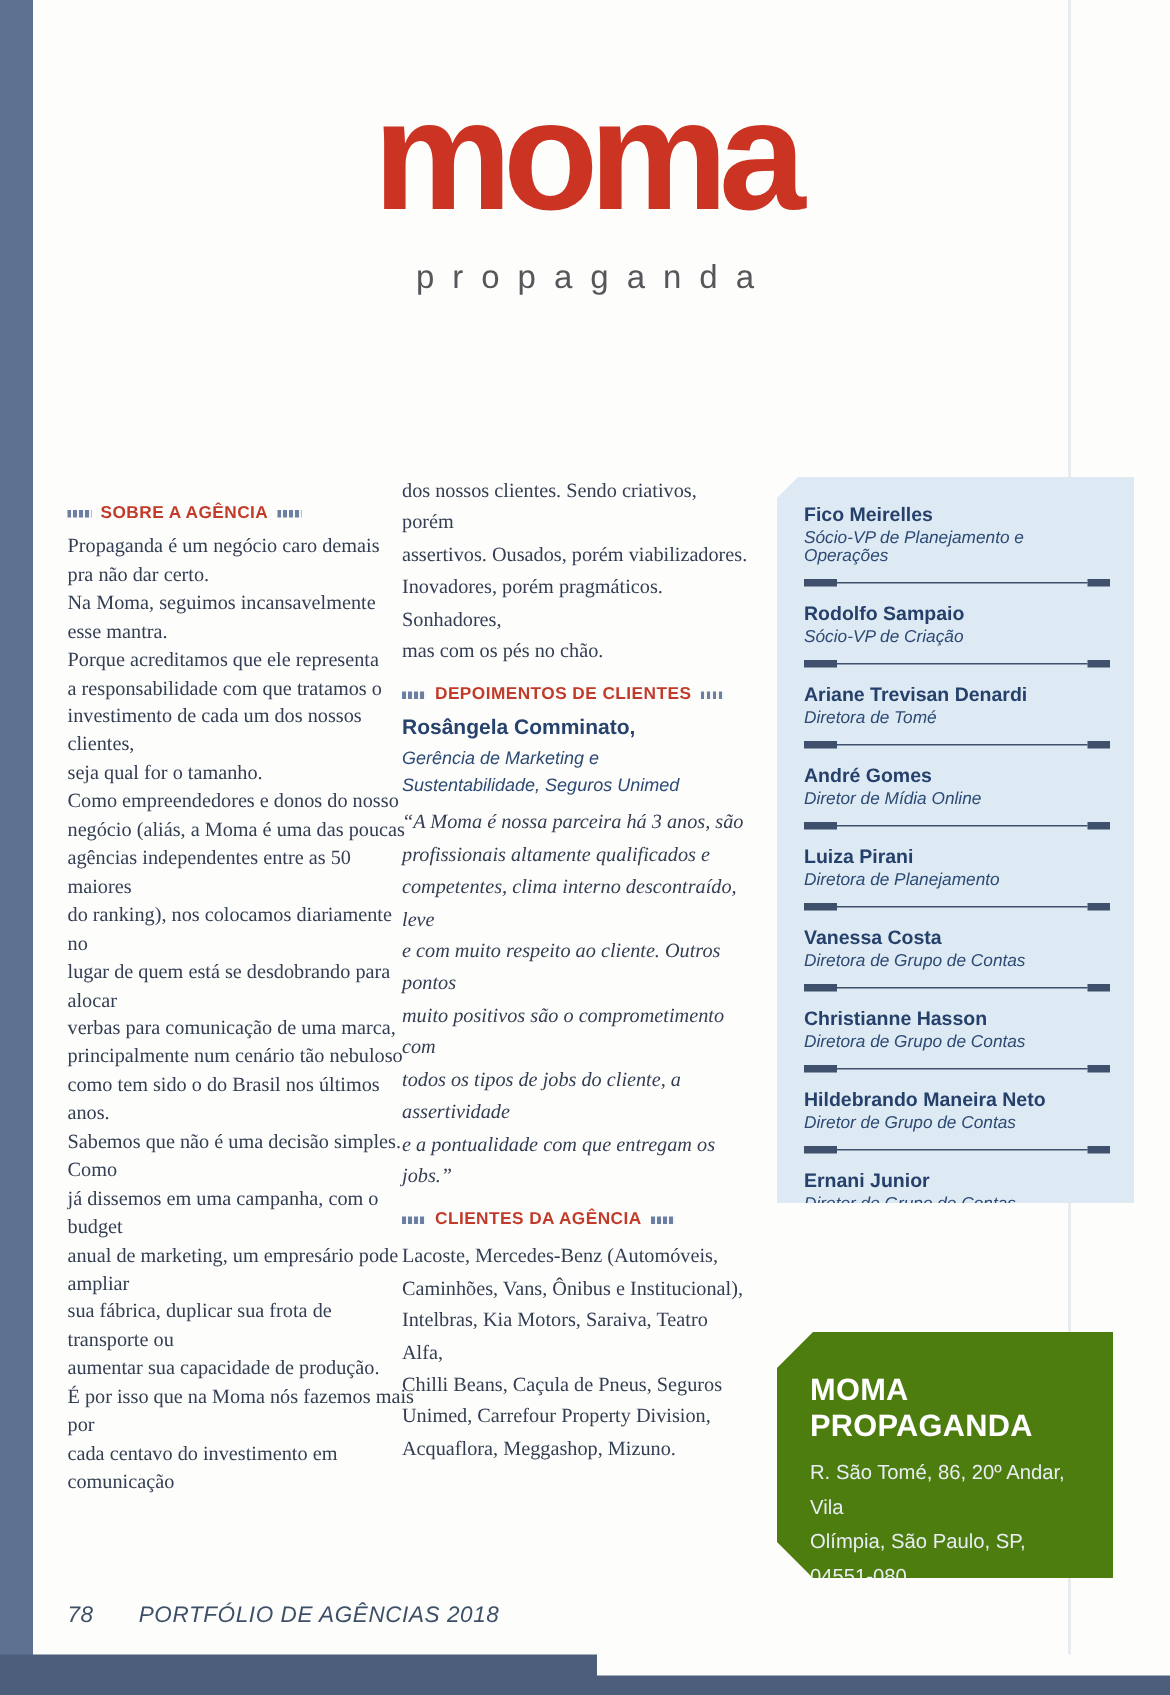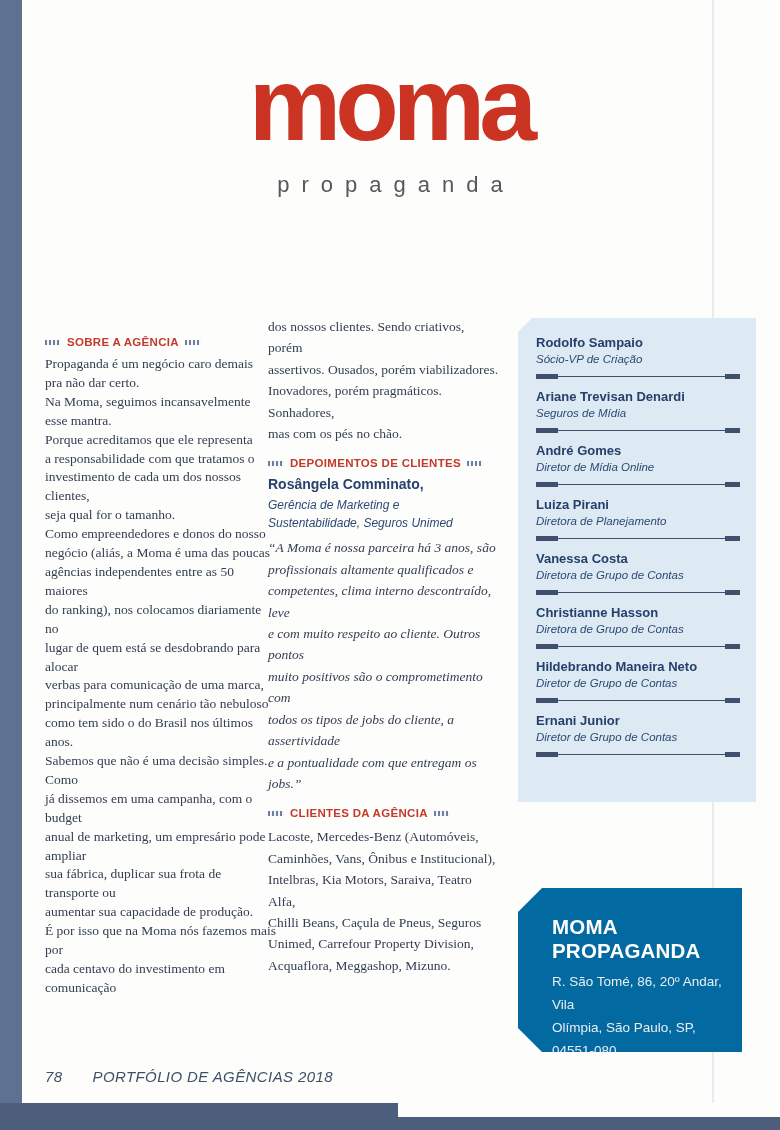--- a/index.html
+++ b/index.html
@@ -55,21 +55,21 @@
   .m-role{margin-top:3px;font-style:italic;font-size:11.5px;color:#2c4a74;}
   .m-sep{display:flex;align-items:center;margin:9px 0 10px;height:5px;}
   .m-sep .end{height:5px;background:#3f506c;flex:0 0 auto;}
   .m-sep .l{width:22px;}
   .m-sep .r{width:15px;}
   .m-sep .line{flex:1;height:1.5px;background:#3f506c;}
 
   
   .contact-box{
     position:absolute;left:518px;top:888px;width:224px;height:164px;
-    background:#0369a1;box-sizing:border-box;padding:27px 14px 0 34px;
+    background:#4d7c0f;box-sizing:border-box;padding:27px 14px 0 22px;
     clip-path:polygon(24px 0,100% 0,100% 100%,24px 100%,0 calc(100% - 24px),0 24px);
   }
   .contact-title{font-weight:bold;font-size:20.5px;color:#ffffff;letter-spacing:0.2px;}
   .contact-lines{
     margin-top:7px;font-size:13.5px;font-weight:500;line-height:23px;
     color:#e9eef3;white-space:pre-line;
   }
 
   
   .footer{
@@ -155,34 +155,43 @@
     <div class="serif clients-list">Lacoste, Mercedes-Benz (Automóveis,
 Caminhões, Vans, Ônibus e Institucional),
 Intelbras, Kia Motors, Saraiva, Teatro Alfa,
 Chilli Beans, Caçula de Pneus, Seguros
 Unimed, Carrefour Property Division,
 Acquaflora, Meggashop, Mizuno.</div>
   </div>
 
   <div class="team-panel">
 
+      <div class="member">
+        <div class="m-name">Fico Meirelles</div>
+        <div class="m-role">Sócio-VP de Planejamento e Operações</div>
+        <div class="m-sep">
+          <span class="end l"></span>
+          <span class="line"></span>
+          <span class="end r"></span>
+        </div>
+      </div>
 
       <div class="member">
         <div class="m-name">Rodolfo Sampaio</div>
         <div class="m-role">Sócio-VP de Criação</div>
         <div class="m-sep">
           <span class="end l"></span>
           <span class="line"></span>
           <span class="end r"></span>
         </div>
       </div>
 
       <div class="member">
         <div class="m-name">Ariane Trevisan Denardi</div>
-        <div class="m-role">Seguros de Mídia</div>
+        <div class="m-role">Diretora de Tomé</div>
         <div class="m-sep">
           <span class="end l"></span>
           <span class="line"></span>
           <span class="end r"></span>
         </div>
       </div>
 
       <div class="member">
         <div class="m-name">André Gomes</div>
         <div class="m-role">Diretor de Mídia Online</div>

